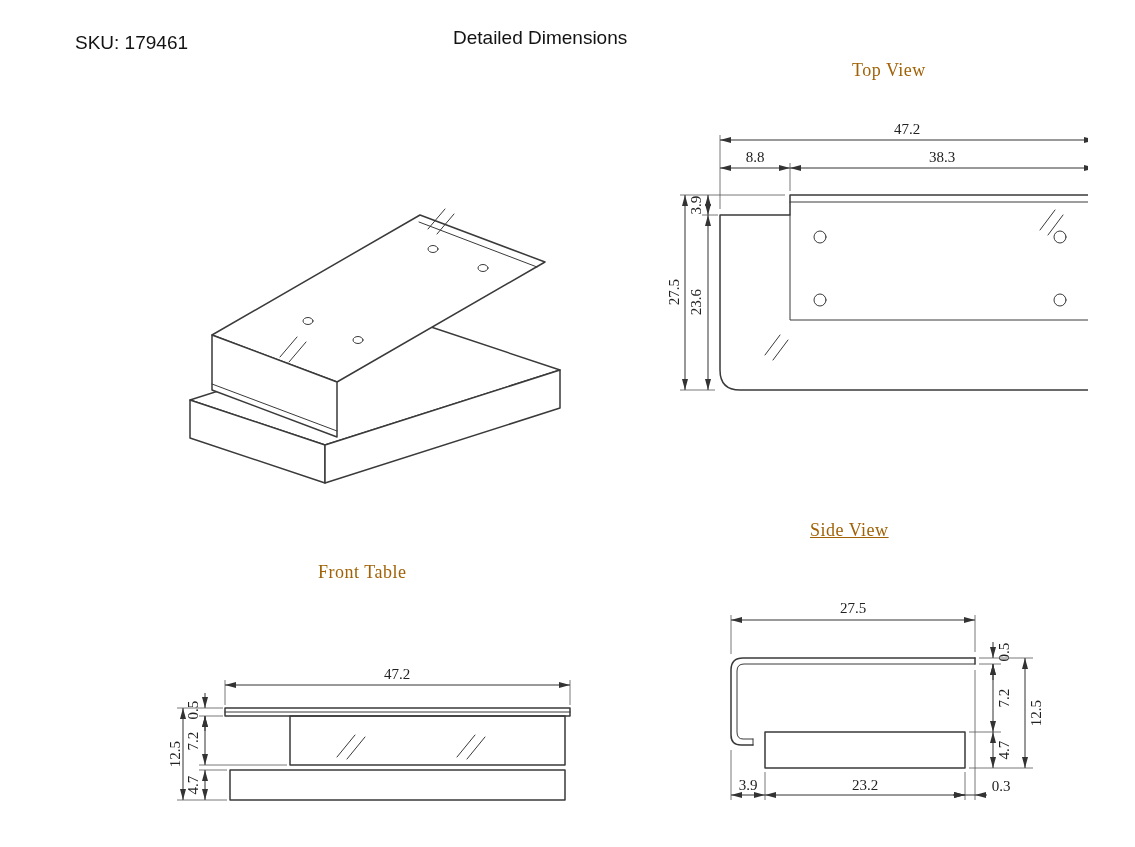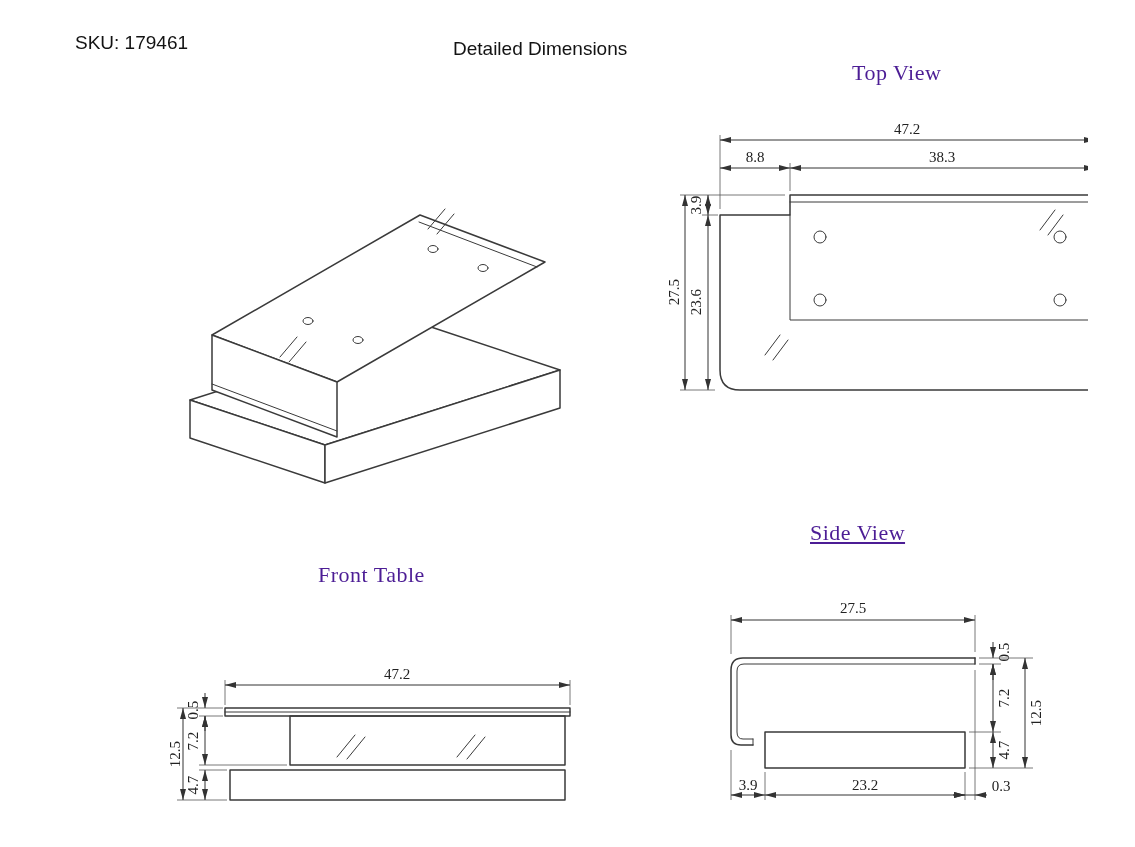--- a/index.html
+++ b/index.html
@@ -1,23 +1,23 @@
 <!DOCTYPE html>
 <html><head>
 <meta charset="utf-8">
 <style>
   html,body{margin:0;padding:0;background:#fff;}
   .canvas{position:relative;width:1088px;height:847px;background:#ffffff;overflow:hidden;
           font-family:"Liberation Sans",sans-serif;}
   .hdr{position:absolute;color:#131313;font-size:19px;white-space:nowrap;}
   .hdr.sku{left:75px;top:32px;}
   .hdr.product{left:75px;top:84px;}
-  .hdr.title{left:453px;top:38px;text-align:center;}
-  .viewlabel{position:absolute;font-family:"Liberation Serif",serif;font-size:22px;
-             color:#4c1d95;letter-spacing:.5px;white-space:nowrap;}
+  .hdr.title{left:453px;top:27px;text-align:center;}
+  .viewlabel{position:absolute;font-family:"Liberation Serif",serif;font-size:18px;
+             color:#a16207;letter-spacing:.5px;white-space:nowrap;}
   .lbl-top{left:852px;top:60px;}
   .lbl-front{left:318px;top:562px;}
   .lbl-side{left:810px;top:520px;text-decoration:underline;}
   svg.view{position:absolute;}
   .part{fill:none;stroke:#3a3a3a;stroke-width:1.5;stroke-linejoin:round;stroke-linecap:round;}
   .partf{fill:#ffffff;stroke:#3a3a3a;stroke-width:1.5;stroke-linejoin:round;}
   .thin{fill:none;stroke:#3a3a3a;stroke-width:1;stroke-linecap:round;}
   .dim{stroke:#333333;stroke-width:1;fill:none;}
   .ext{stroke:#555555;stroke-width:.8;fill:none;}
   .dtxt{font-family:"Liberation Serif",serif;font-size:15px;fill:#222222;text-anchor:middle;}

